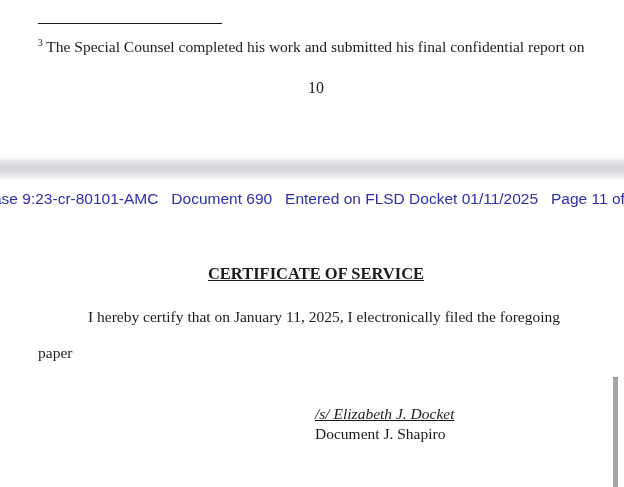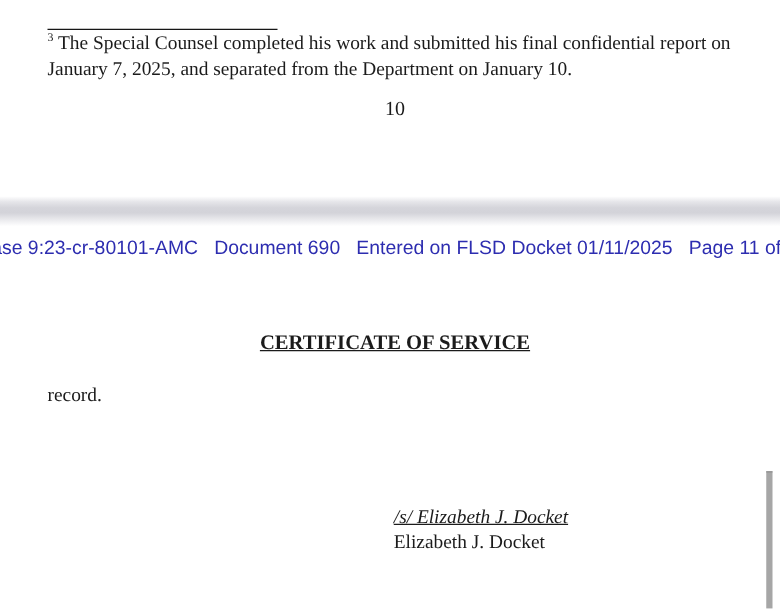--- a/index.html
+++ b/index.html
@@ -22,21 +22,21 @@
 
   
   .footnote-rule {
     position: absolute;
     left: 38px; top: 23px;
     width: 184px; height: 0;
     border-top: 1.5px solid #161616;
   }
   .footnote {
     position: absolute;
-    left: 38px; top: 24px;
+    left: 38px; top: 36px;
     width: 552px;
     font-size: 15.5px;
     line-height: 21px;
     color: var(--ink);
   }
   .footnote sup {
     font-size: 9.5px;
     vertical-align: super;
     line-height: 0;
   }
@@ -118,34 +118,33 @@
 </style>
 </head>
 <body>
 
 <div class="viewer">
 
   <section>
     <div class="footnote-rule"></div>
     <div class="footnote">
       <div class="fn-line"><sup>3</sup> <span>The Special Counsel completed his work and submitted his final confidential report on</span></div>
-      <div class="fn-line">January 7, 2025, and separated from the Department on January 10.</div>
     </div>
     <div class="page-number">10</div>
   </section>
 
   <div class="page-gap"></div>
 
   <section>
     <div class="docket-stamp">ase 9:23-cr-80101-AMC   Document 690   Entered on FLSD Docket 01/11/2025   Page 11 of</div>
     <h1 class="cert-heading">CERTIFICATE OF SERVICE</h1>
     <div class="body-text">
-      <div class="body-line">record.</div>
+      <div class="body-line indent">I hereby certify that on January 11, 2025, I electronically filed the foregoing paper</div>
     </div>
     <div class="signature">
       <div class="sig-s">/s/ Elizabeth J. Docket</div>
-      <div class="sig-name">Elizabeth J. Docket</div>
+      <div class="sig-name">Document J. Shapiro</div>
     </div>
   </section>
 
   <div class="scrollbar-thumb"></div>
 
 </div>
 
 </body></html>

